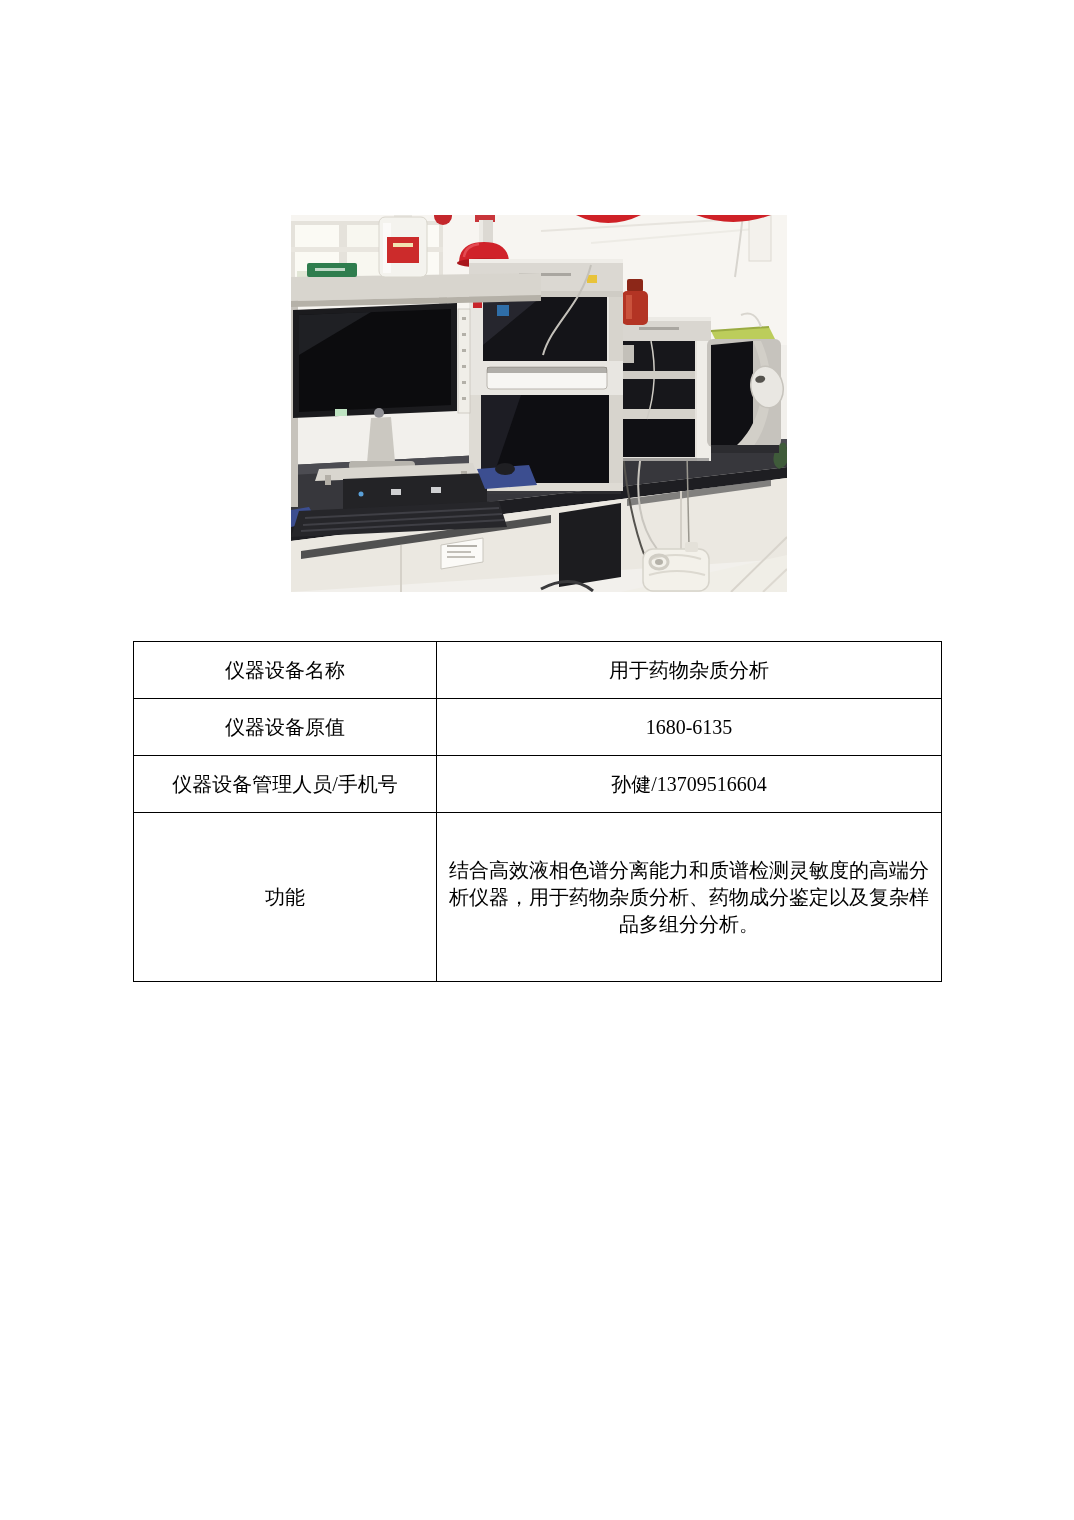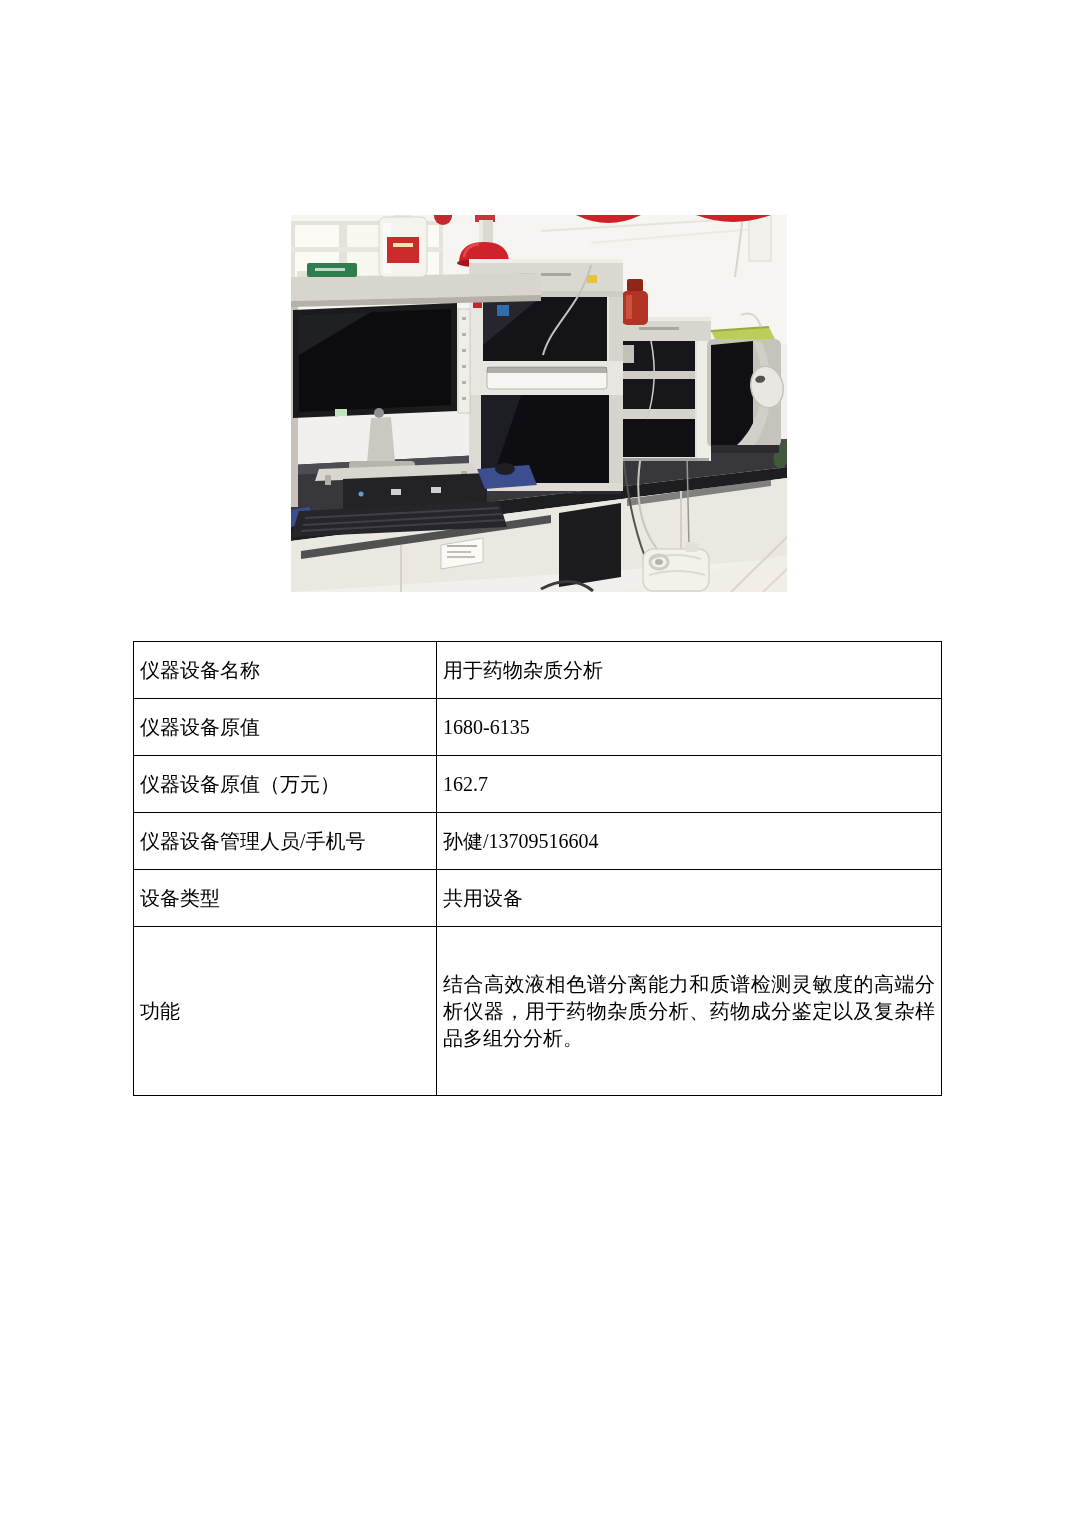--- a/index.html
+++ b/index.html
@@ -5,21 +5,21 @@
   html,body{margin:0;padding:0;background:#ffffff;}
   body{width:1074px;height:1520px;position:relative;font-family:"Liberation Serif","DejaVu Serif",serif;color:#000;}
   .page{position:absolute;inset:0;background:#ffffff;overflow:hidden;}
 
   
   .photo{position:absolute;left:291px;top:215px;width:496px;height:377px;overflow:hidden;background:#f2f0ec;}
   .photo svg{display:block;}
 
   
   table.spec{position:absolute;left:133px;top:641px;width:808px;border-collapse:collapse;table-layout:fixed;}
-  table.spec td{border:1px solid #000;vertical-align:middle;font-size:20px;line-height:1.35;padding:0 6px;overflow:hidden;}
+  table.spec td{border:1px solid #000;text-align:center;vertical-align:middle;font-size:20px;line-height:1.35;padding:0 6px;overflow:hidden;}
   tr.r-std{height:57px;}
   tr.r-func{height:169px;}
   tr.r-last{height:101px;}
   td.func-value{text-align:justify;text-justify:inter-character;padding:0 10px;line-height:56px;font-size:20px;}
 </style>
 </head>
 <body>
 
 <div class="page">
 
@@ -214,30 +214,22 @@
     <tbody>
       <tr class="r-std">
         <td colspan="2">仪器设备名称</td>
         <td colspan="2">用于药物杂质分析</td>
       </tr>
       <tr class="r-std">
         <td colspan="2">仪器设备原值</td>
         <td colspan="2">1680-6135</td>
       </tr>
       <tr class="r-std">
-        <td colspan="2">仪器设备原值（万元）</td>
-        <td colspan="2">162.7</td>
-      </tr>
-      <tr class="r-std">
         <td colspan="2">仪器设备管理人员/手机号</td>
         <td colspan="2">孙健/13709516604</td>
-      </tr>
-      <tr class="r-std">
-        <td colspan="2">设备类型</td>
-        <td colspan="2">共用设备</td>
       </tr>
       <tr class="r-func">
         <td colspan="2">功能</td>
         <td colspan="2" class="func-value">结合高效液相色谱分离能力和质谱检测灵敏度的高端分析仪器，用于药物杂质分析、药物成分鉴定以及复杂样品多组分分析。</td>
       </tr>
     </tbody>
   </table>
 
 </div>
 

